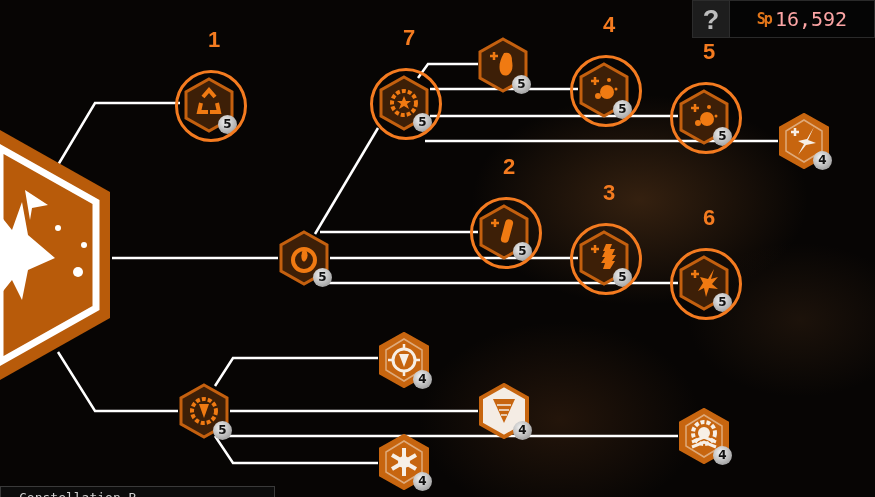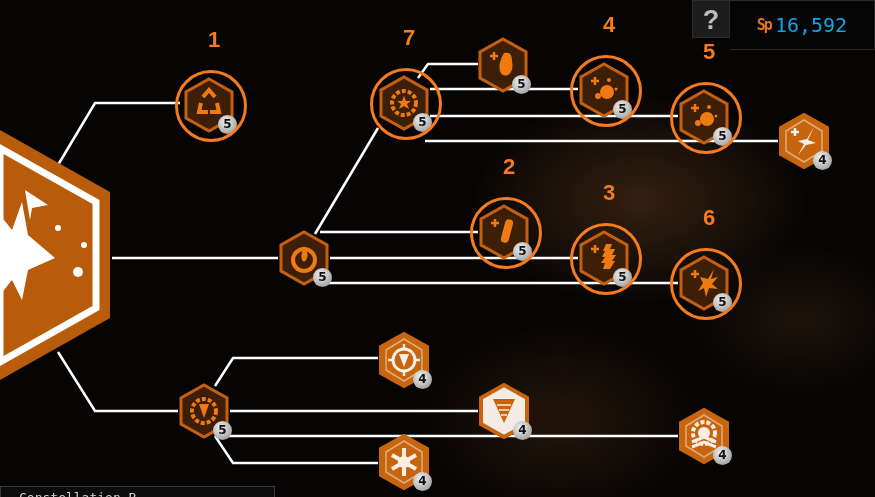--- a/index.html
+++ b/index.html
@@ -19,24 +19,24 @@
     color:#111;font-size:12px;font-weight:bold;line-height:19px;text-align:center;
     font-family:"DejaVu Sans",sans-serif;}
   .ring{position:absolute;border:3px solid #f47b20;border-radius:50%;
     width:66px;height:66px;transform:translate(-36px,-36px);pointer-events:none;}
   .label{position:absolute;color:#f47b20;font-weight:bold;font-size:22px;
     font-family:"Liberation Sans",sans-serif;transform:translateX(-50%);}
   .topbar{position:absolute;right:0;top:0;height:38px;display:flex;}
   .help{width:38px;height:38px;background:#1d1d1d;border:1px solid #2c2c2c;box-sizing:border-box;
     color:#bdbdbd;font-size:27px;font-weight:bold;text-align:center;line-height:38px;
     font-family:"Liberation Sans",sans-serif;}
-  .sp{width:145px;height:50px;background:#050505;border:1px solid #2a2a2a;border-left:none;box-sizing:border-box;
+  .sp{width:145px;height:38px;background:#050505;border:1px solid #2a2a2a;border-left:none;box-sizing:border-box;
     display:flex;align-items:center;justify-content:center;gap:4px;}
   .sp-icon{color:#e0751a;font-size:15px;font-weight:bold;font-family:"DejaVu Sans Mono",monospace;letter-spacing:-2px;}
-  .sp-val{color:#0ea5e9;font-size:20px;font-family:"DejaVu Sans Mono",monospace;}
+  .sp-val{color:#fca5a5;font-size:20px;font-family:"DejaVu Sans Mono",monospace;}
   .bottom-panel{position:absolute;left:0;top:486px;width:275px;height:20px;background:#0c0c0c;
     border:1px solid #3a3a3a;box-sizing:border-box;overflow:hidden;}
   .bottom-panel span{position:absolute;left:18px;top:3px;color:#cfcfcf;font-size:13px;
     font-family:"DejaVu Sans Mono",monospace;}
   .root{position:absolute;left:0;top:130px;cursor:pointer;}
 </style>
 </head>
 <body>
 
 <div class="bg"></div>

